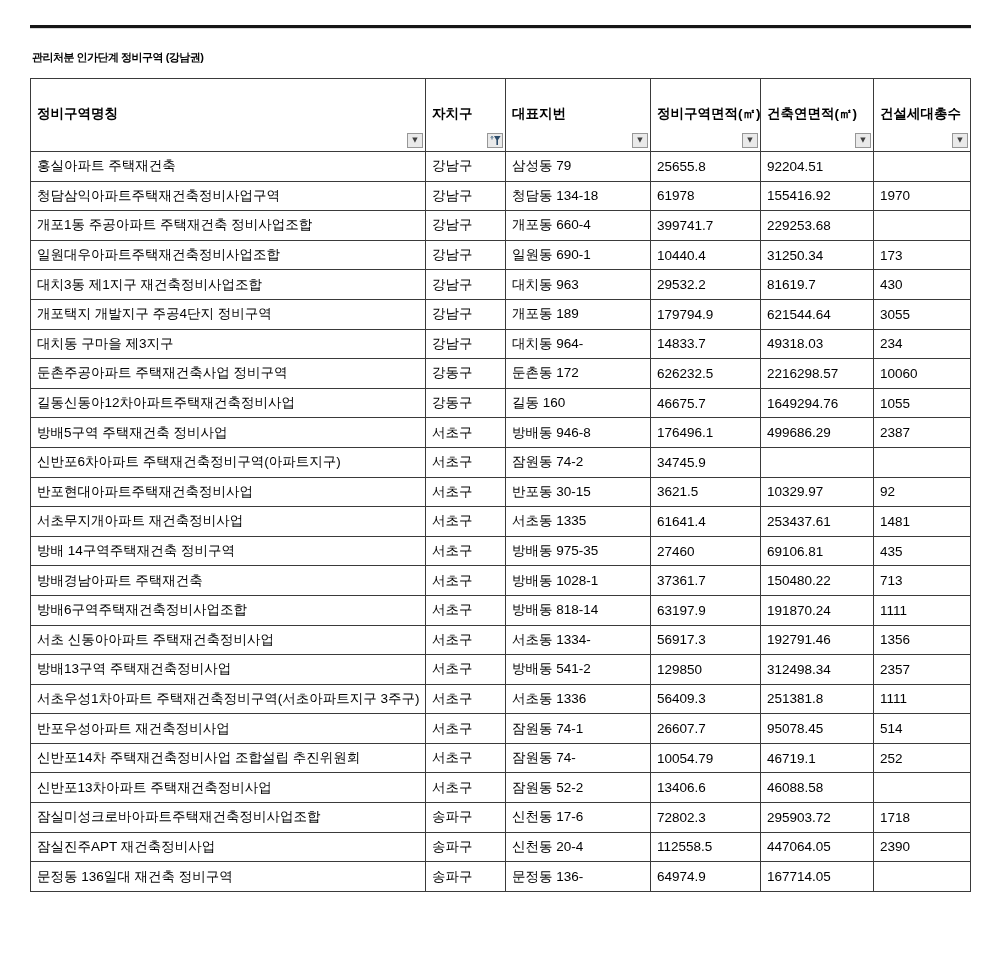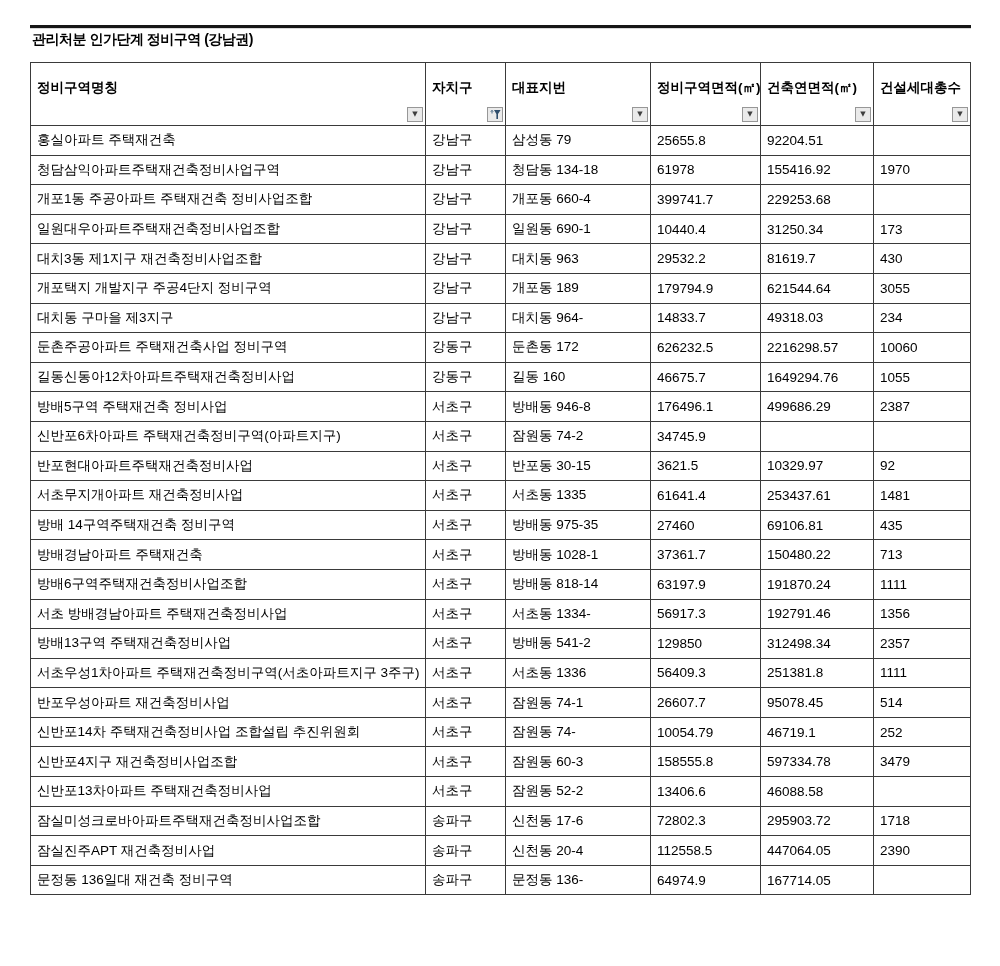--- a/index.html
+++ b/index.html
@@ -7,35 +7,35 @@
     width:1000px;height:966px;background:#ffffff;color:#000;
     font-family:"Liberation Sans","DejaVu Sans",sans-serif;
     overflow:hidden;
   }
   .sheet{position:relative;padding:25px 0 0 30px;}
   .top-rule{
     width:941px;height:3px;background:#161616;
     border-bottom:1px solid #d8d8d8;
   }
   .title{
-    font-size:14px;font-weight:bold;
-    margin:2px 0 13px 2px;letter-spacing:-0.5px;
+    font-size:11px;font-weight:bold;
+    margin:21px 0 13px 2px;letter-spacing:-0.5px;
   }
   table.grid{
     border-collapse:collapse;table-layout:fixed;width:941px;
     border:1.5px solid #222;
   }
   table.grid th,table.grid td{
     border:1px solid #3a3a3a;
     overflow:hidden;white-space:nowrap;
     padding:0 2px 0 6px;
   }
   table.grid th{
     height:46px;position:relative;text-align:left;vertical-align:top;
-    padding-top:16px;font-size:13.5px;font-weight:bold;
+    padding-top:26px;font-size:13.5px;font-weight:bold;
   }
   table.grid td{
     height:28.6px;font-size:13.5px;font-weight:normal;vertical-align:middle;
   }
   .c1{width:395px}.c2{width:80px}.c3{width:145px}
   .c4{width:110px}.c5{width:113px}.c6{width:97px}
   .filter-btn{
     position:absolute;right:2px;bottom:3px;
     width:16px;height:15px;box-sizing:border-box;
     background:#eaeaea;border:1px solid #979797;
@@ -212,21 +212,21 @@
         </tr>
         <tr>
           <td>방배6구역주택재건축정비사업조합</td>
           <td>서초구</td>
           <td>방배동 818-14</td>
           <td>63197.9</td>
           <td>191870.24</td>
           <td>1111</td>
         </tr>
         <tr>
-          <td>서초 방배경남아파트 주택재건축정비사업</td>
+          <td>서초 신동아아파트 주택재건축정비사업</td>
           <td>서초구</td>
           <td>서초동 1334-</td>
           <td>56917.3</td>
           <td>192791.46</td>
           <td>1356</td>
         </tr>
         <tr>
           <td>방배13구역 주택재건축정비사업</td>
           <td>서초구</td>
           <td>방배동 541-2</td>
@@ -250,28 +250,20 @@
           <td>95078.45</td>
           <td>514</td>
         </tr>
         <tr>
           <td>신반포14차 주택재건축정비사업 조합설립 추진위원회</td>
           <td>서초구</td>
           <td>잠원동 74-</td>
           <td>10054.79</td>
           <td>46719.1</td>
           <td>252</td>
-        </tr>
-        <tr>
-          <td>신반포4지구 재건축정비사업조합</td>
-          <td>서초구</td>
-          <td>잠원동 60-3</td>
-          <td>158555.8</td>
-          <td>597334.78</td>
-          <td>3479</td>
         </tr>
         <tr>
           <td>신반포13차아파트 주택재건축정비사업</td>
           <td>서초구</td>
           <td>잠원동 52-2</td>
           <td>13406.6</td>
           <td>46088.58</td>
           <td></td>
         </tr>
         <tr>

